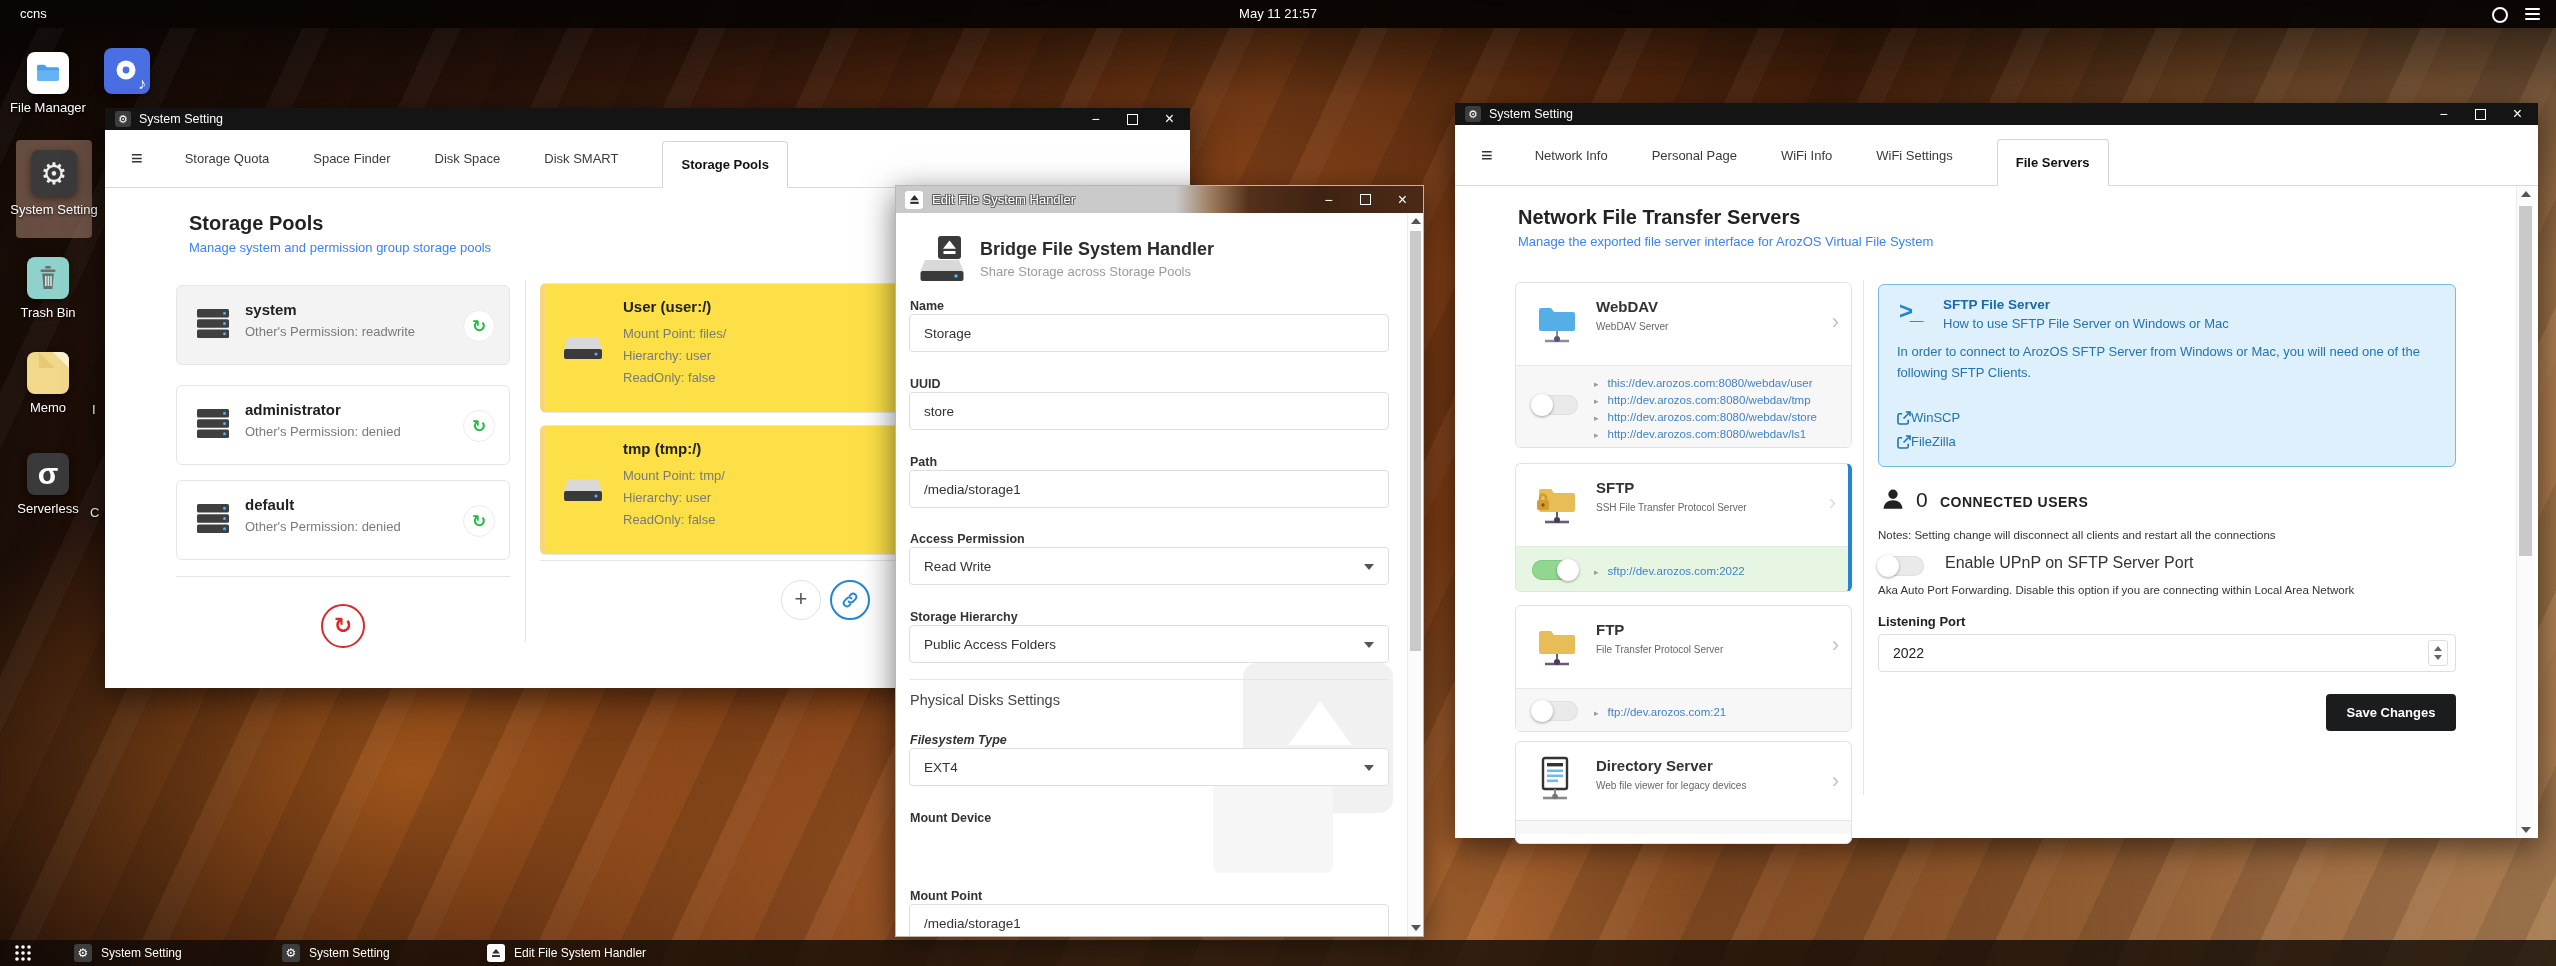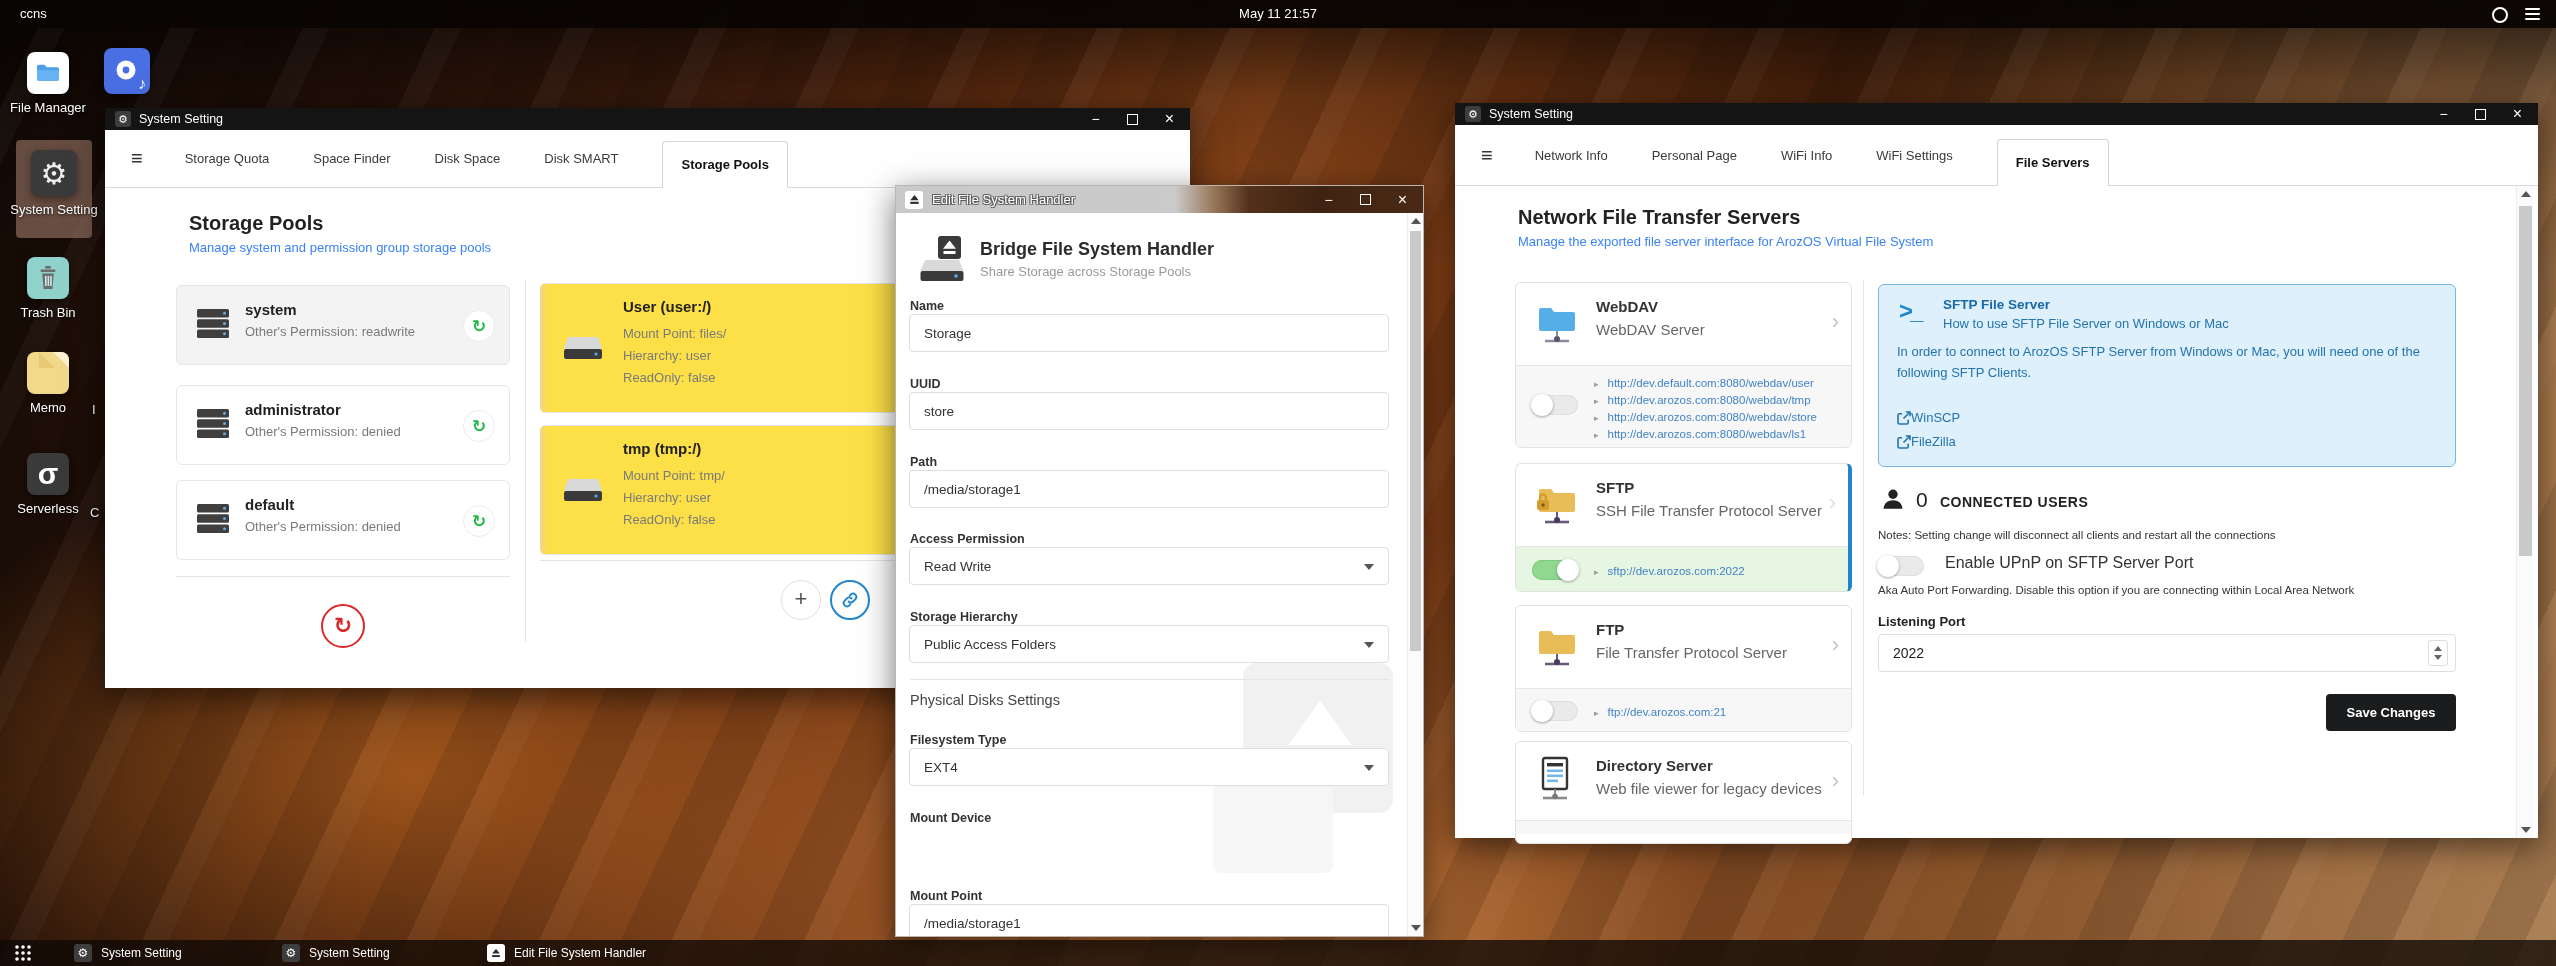--- a/index.html
+++ b/index.html
@@ -91,21 +91,21 @@
   .cup{top:0;} .cdn{bottom:0;}
   .cup i{width:0;height:0;border-left:5px solid transparent;border-right:5px solid transparent;border-bottom:6px solid #555;}
   .cdn i{width:0;height:0;border-left:5px solid transparent;border-right:5px solid transparent;border-top:6px solid #555;}
 
   
   #netwin{z-index:20;}
   .scard{position:absolute;left:60px;width:337px;border:1px solid #e2e2e2;border-radius:6px;background:#fff;box-sizing:border-box;overflow:hidden;}
   .scard.sel{border-right:4px solid #2185d0;}
   .scard .top{position:relative;height:82px;}
   .scard .nm{position:absolute;left:80px;top:15px;font-size:15px;font-weight:700;color:#333;}
-  .scard .ds{position:absolute;left:80px;top:38px;font-size:15px;color:#666;}
+  .scard .ds{position:absolute;left:80px;top:38px;font-size:10px;color:#666;}
   .scard .ic{position:absolute;left:18px;top:18px;}
   .scard .chev{position:absolute;right:12px;top:26px;font-size:22px;color:#c4c4c4;}
   .scard .subsec{position:relative;border-top:1px solid #e6e6e6;background:#f7f7f7;}
   .scard .subsec.green{background:#e7f6e2;}
   .lnk{font-size:11.5px;color:#4183c4;line-height:16px;white-space:nowrap;}
   .lnk:before{content:"▸";color:#9a9a9a;margin-right:9px;font-size:9px;}
   .tg{position:absolute;width:46px;height:20px;border-radius:10px;background:#eaeaea;box-shadow:inset 0 0 0 1px #e0e0e0;}
   .tg .knob{position:absolute;left:-1px;top:-1px;width:22px;height:22px;border-radius:50%;background:#fff;box-shadow:0 1px 3px rgba(0,0,0,.35);}
   .tg.on{background:#90d890;box-shadow:inset 0 0 0 1px #7fcc7f;}
   .tg.on .knob{left:auto;right:-1px;}
@@ -378,21 +378,21 @@
 
       <span class="flabel" style="top:397px;">Storage Hierarchy</span>
       <div class="fselect" style="top:412px;">
         <span>Public Access Folders</span>
         <span class="caret"></span>
       </div>
 
       <div class="hdiv" style="left:14px;top:466px;width:479px;z-index:1;"></div>
       <span class="sectionlbl" style="top:479px;">Physical Disks Settings</span>
 
-      <span class="flabel" style="top:520px;">Filesystem Type</span>
+      <span class="flabel" style="top:520px;font-style:italic;">Filesystem Type</span>
       <div class="fselect" style="top:535px;">
         <span>EXT4</span>
         <span class="caret"></span>
       </div>
 
       <span class="flabel" style="top:598px;">Mount Device</span>
 
       <span class="flabel" style="top:676px;">Mount Point</span>
       <input class="finput" style="top: 691px;" readonly="" value="/media/storage1">
 
@@ -447,21 +447,21 @@
           </span>
           <span class="nm">WebDAV</span>
           <span class="ds">WebDAV Server</span>
           <span class="chev">›</span>
         </div>
         <div class="subsec" style="height:83px;">
           <span class="tg" style="left:16px;top:29px;">
               <span class="knob"></span>
             </span>
           <div style="position:absolute;left:78px;top:9px;">
-            <div class="lnk">http://dev.default.com:8080/webdav/user</div>
+            <div class="lnk">this://dev.arozos.com:8080/webdav/user</div>
             <div class="lnk">http://dev.arozos.com:8080/webdav/tmp</div>
             <div class="lnk">http://dev.arozos.com:8080/webdav/store</div>
             <div class="lnk">http://dev.arozos.com:8080/webdav/ls1</div>
           </div>
         </div>
       </div>
 
       <div class="scard sel" style="top:277px;height:129px;">
         <div class="top">
           <span class="ic">

